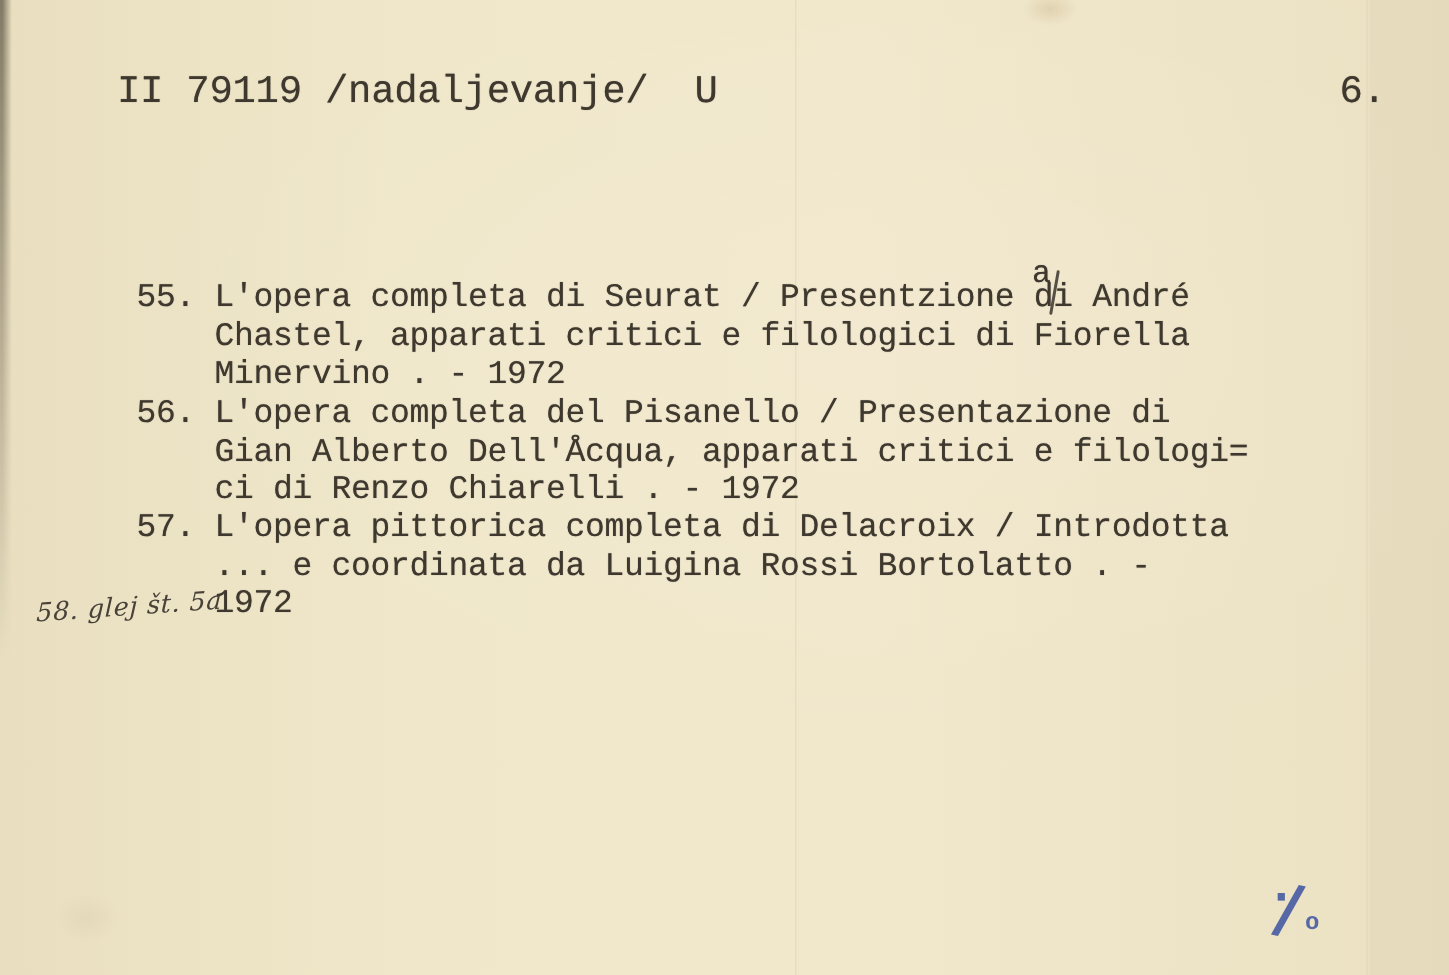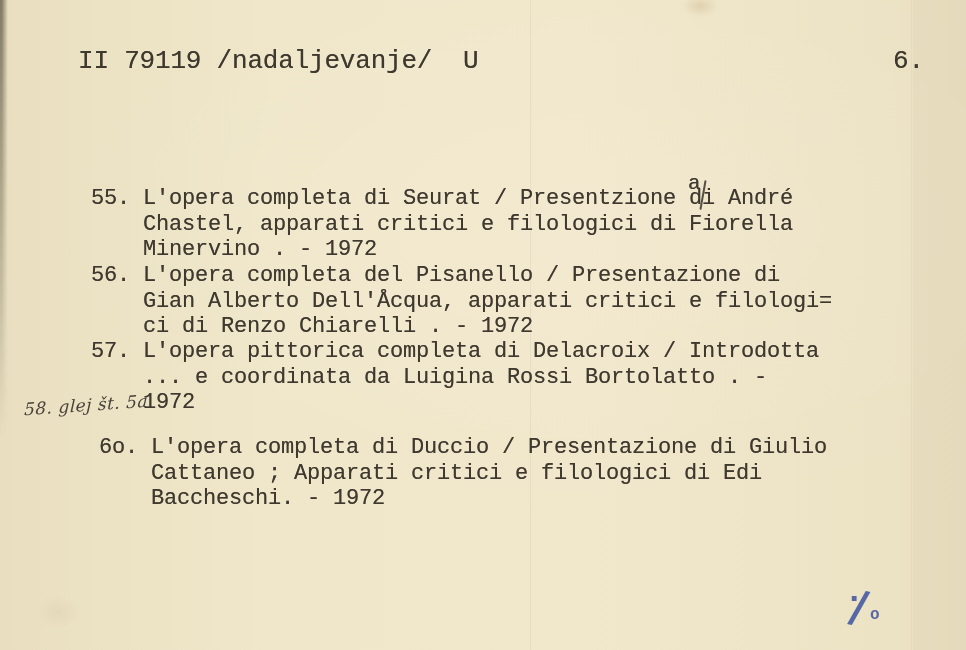--- a/index.html
+++ b/index.html
@@ -95,25 +95,20 @@
     Gian Alberto Dell'Åcqua, apparati critici e filologi=
     ci di Renzo Chiarelli . - 1972</div>
   </div>
 
   <div class="entry" style="left:91px;top:339px">
     <div class="txt">57. L'opera pittorica completa di Delacroix / Introdotta
     ... e coordinata da Luigina Rossi Bortolatto . -
     1972</div>
   </div>
 
-  <div class="entry" style="left:99px;top:435px">
-    <div class="txt">6o. L'opera completa di Duccio / Presentazione di Giulio
-    Cattaneo ; Apparati critici e filologici di Edi
-    Baccheschi. - 1972</div>
-  </div>
 
   <div class="hand-note">58. glej št. 5a</div>
 
   <div class="blue-mark">
     <span class="dot">·</span>
     <span class="slash">/</span>
     <span class="oh">o</span>
   </div>
 
 </div>

